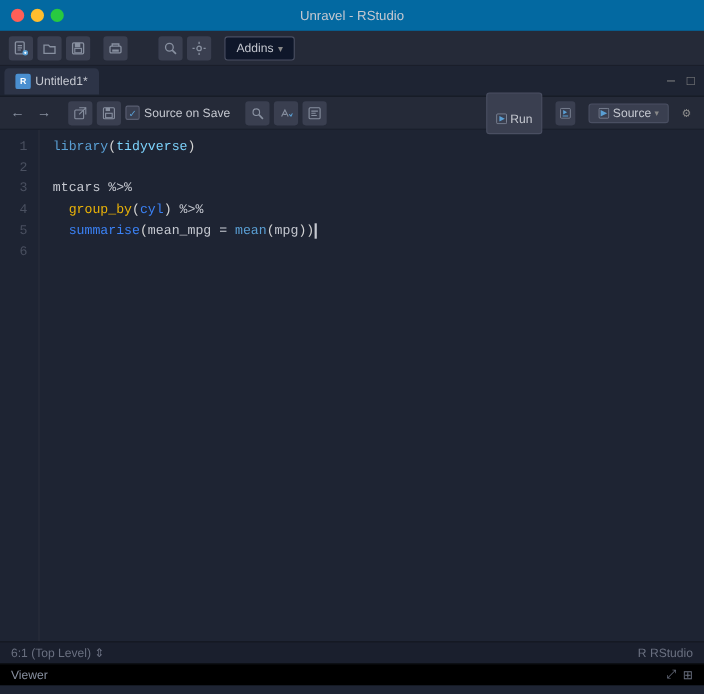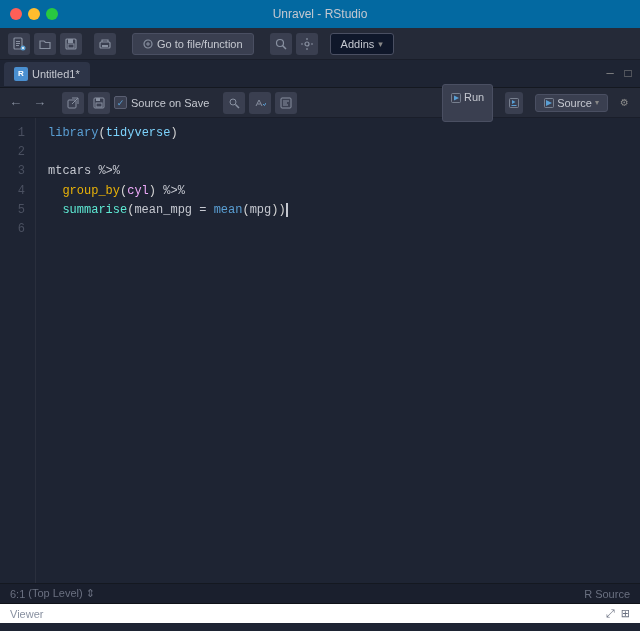--- a/index.html
+++ b/index.html
@@ -206,21 +206,21 @@
       background: #3a3f50;
       border: 1px solid #4a4f62;
       border-radius: 3px;
       color: #c5c8d0;
       font-size: 11px;
       font-family: -apple-system, sans-serif;
       padding: 18px 8px;
       cursor: pointer;
       height: 22px;
       display: flex;
-      align-items: flex-end;
+      align-items: flex-start;
       gap: 3px;
     }
     #source-btn {
       background: #3a3f50;
       border: 1px solid #4a4f62;
       border-radius: 3px;
       color: #c5c8d0;
       font-size: 11px;
       font-family: -apple-system, sans-serif;
       padding: 2px 8px;
@@ -304,21 +304,21 @@
       color: #6a7080;
     }
     #status-position { margin-right: 3px; }
     #status-level { margin-right: 4px; }
     #status-right { margin-left: auto; color: #6a7080; }
 
     
     #bottom-bar {
       width: 100%;
       height: 20px;
-      background: #ffffff;
+      background: #000000;
       display: flex;
       align-items: center;
       padding: 0 10px;
       font-size: 11px;
       font-family: -apple-system, sans-serif;
       color: #8890a0;
       border-top: 1px solid #0f1218;
     }
     #viewer-label { color: #8890a0; }
     #bottom-right { margin-left: auto; display: flex; gap: 6px; color: #6a7080; }
@@ -362,28 +362,20 @@
   </div>
   <div style="width:4px"></div>
   <div class="menu-icon-btn">
     <svg viewBox="0 0 14 14" fill="none" xmlns="http://www.w3.org/2000/svg">
       <rect x="2" y="5" width="10" height="6" rx="1" stroke="#8890a0" stroke-width="1.2"></rect>
       <path d="M4 5V3h6v2" stroke="#8890a0" stroke-width="1.2"></path>
       <rect x="4" y="8" width="6" height="2" fill="#8890a0"></rect>
     </svg>
   </div>
   <div style="width:8px"></div>
-  <div id="goto-btn">
-    <svg width="10" height="10" viewBox="0 0 10 10" fill="none">
-      <circle cx="5" cy="5" r="4" stroke="#8890a0" stroke-width="1.2"></circle>
-      <line x1="3" y1="5" x2="7" y2="5" stroke="#8890a0" stroke-width="1"></line>
-      <line x1="5" y1="3" x2="5" y2="7" stroke="#8890a0" stroke-width="1"></line>
-    </svg>
-    <span>Go to file/function</span>
-  </div>
   <div style="width:8px"></div>
   <div class="menu-icon-btn">
     <svg viewBox="0 0 14 14" fill="none" xmlns="http://www.w3.org/2000/svg">
       <circle cx="6" cy="6" r="3.5" stroke="#8890a0" stroke-width="1.2"></circle>
       <line x1="8.5" y1="8.5" x2="12" y2="12" stroke="#8890a0" stroke-width="1.5"></line>
     </svg>
   </div>
   <div class="menu-icon-btn">
     <svg viewBox="0 0 14 14" fill="none" xmlns="http://www.w3.org/2000/svg">
       <circle cx="7" cy="7" r="2" stroke="#8890a0" stroke-width="1.2"></circle>
@@ -498,38 +490,38 @@
       <span class="kw-library">library</span><span class="kw-paren">(</span><span style="color:#7dd3fc;">tidyverse</span><span class="kw-paren">)</span>
     </div>
 
     <div class="code-line">&nbsp;</div>
 
     <div class="code-line">
       <span style="color:#c5c8d0;">mtcars </span><span style="color:#c5c8d0;">%&gt;%</span>
     </div>
 
     <div class="code-line">
-      <span style="color:#c5c8d0;">  </span><span style="color:#eab308;">group_by</span><span style="color:#d4d4d4;">(</span><span style="color:#f0abfc;">cyl</span><span style="color:#d4d4d4;">)</span><span style="color:#c5c8d0;"> %&gt;%</span>
+      <span style="color:#c5c8d0;">  </span><span style="color:#eab308;">group_by</span><span style="color:#d4d4d4;">(</span><span style="color:#3b82f6;">cyl</span><span style="color:#d4d4d4;">)</span><span style="color:#c5c8d0;"> %&gt;%</span>
     </div>
 
     <div class="code-line">
-      <span style="color:#c5c8d0;">  </span><span style="color:#5eead4;">summarise</span><span style="color:#d4d4d4;">(</span><span style="color:#c5c8d0;">mean_mpg </span><span style="color:#c5c8d0;">= </span><span style="color:#5a9fd4;">mean</span><span style="color:#d4d4d4;">(</span><span style="color:#c5c8d0;">mpg</span><span style="color:#d4d4d4;">))</span><span class="cursor"></span>
+      <span style="color:#c5c8d0;">  </span><span style="color:#3b82f6;">summarise</span><span style="color:#d4d4d4;">(</span><span style="color:#c5c8d0;">mean_mpg </span><span style="color:#c5c8d0;">= </span><span style="color:#5a9fd4;">mean</span><span style="color:#d4d4d4;">(</span><span style="color:#c5c8d0;">mpg</span><span style="color:#d4d4d4;">))</span><span class="cursor"></span>
     </div>
 
     <div class="code-line">&nbsp;</div>
   </div>
 </div>
 
 <div id="status-bar">
   <span id="status-position">6:1</span>
   <span id="status-level">
     <span>(Top Level)</span>
     <span style="cursor:pointer;">⇕</span>
   </span>
-  <span id="status-right">R Source</span>
+  <span id="status-right">R RStudio</span>
 </div>
 
 <div id="bottom-bar">
   <span id="viewer-label">Viewer</span>
   <div id="bottom-right">
     <span style="cursor:pointer;">⤢</span>
     <span style="cursor:pointer;">⊞</span>
   </div>
 </div>
 

